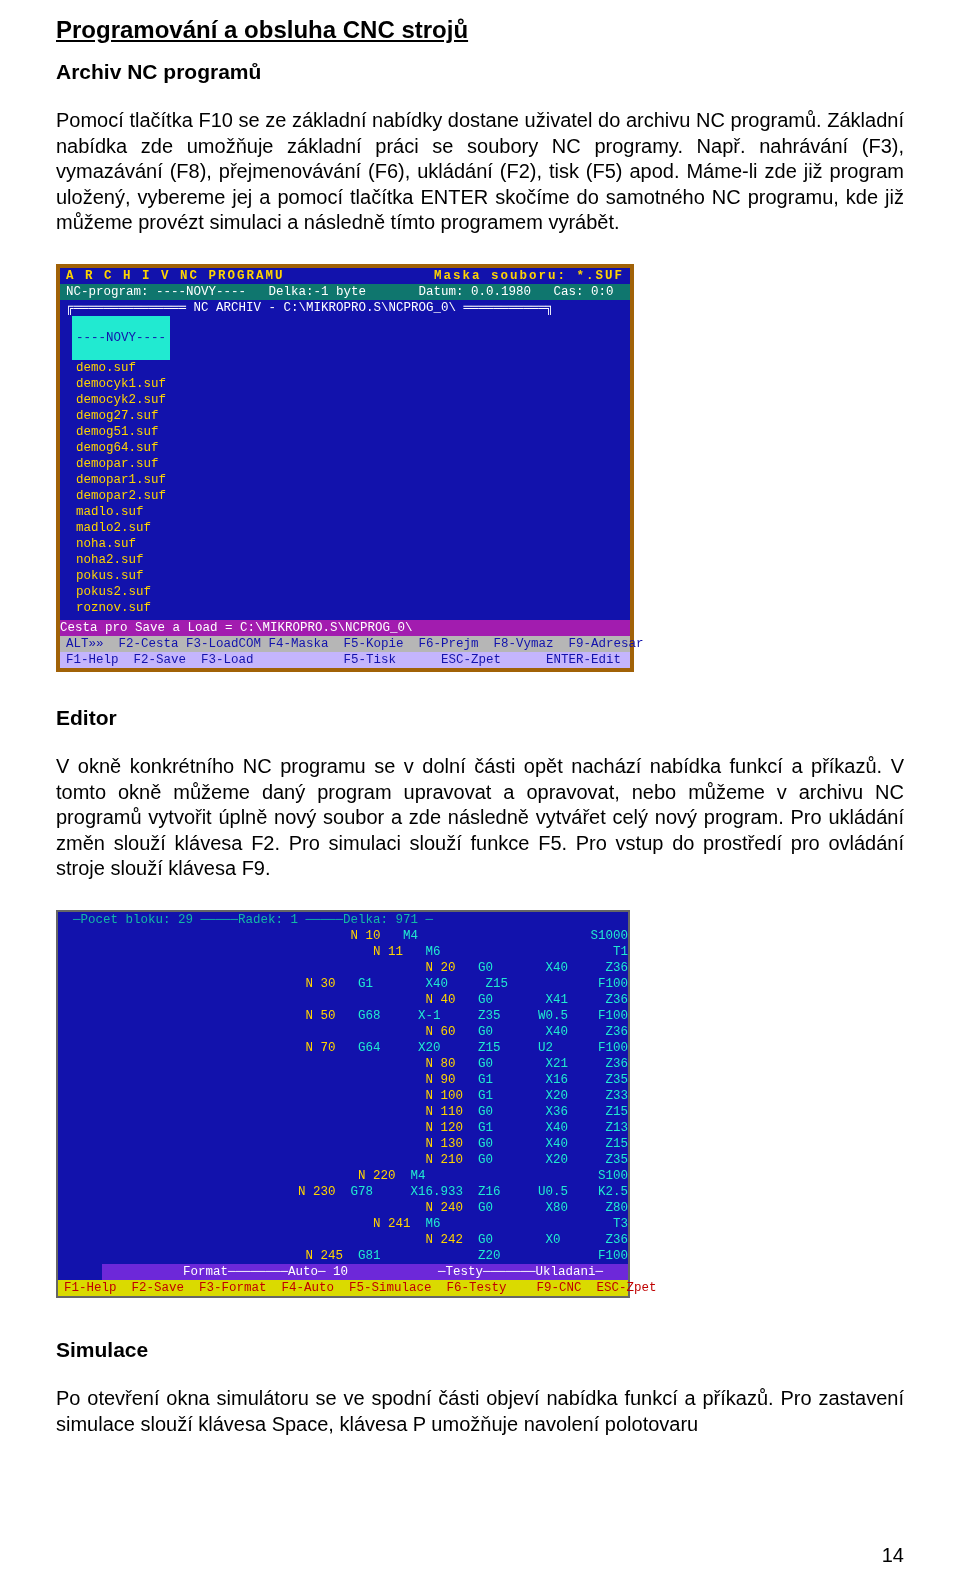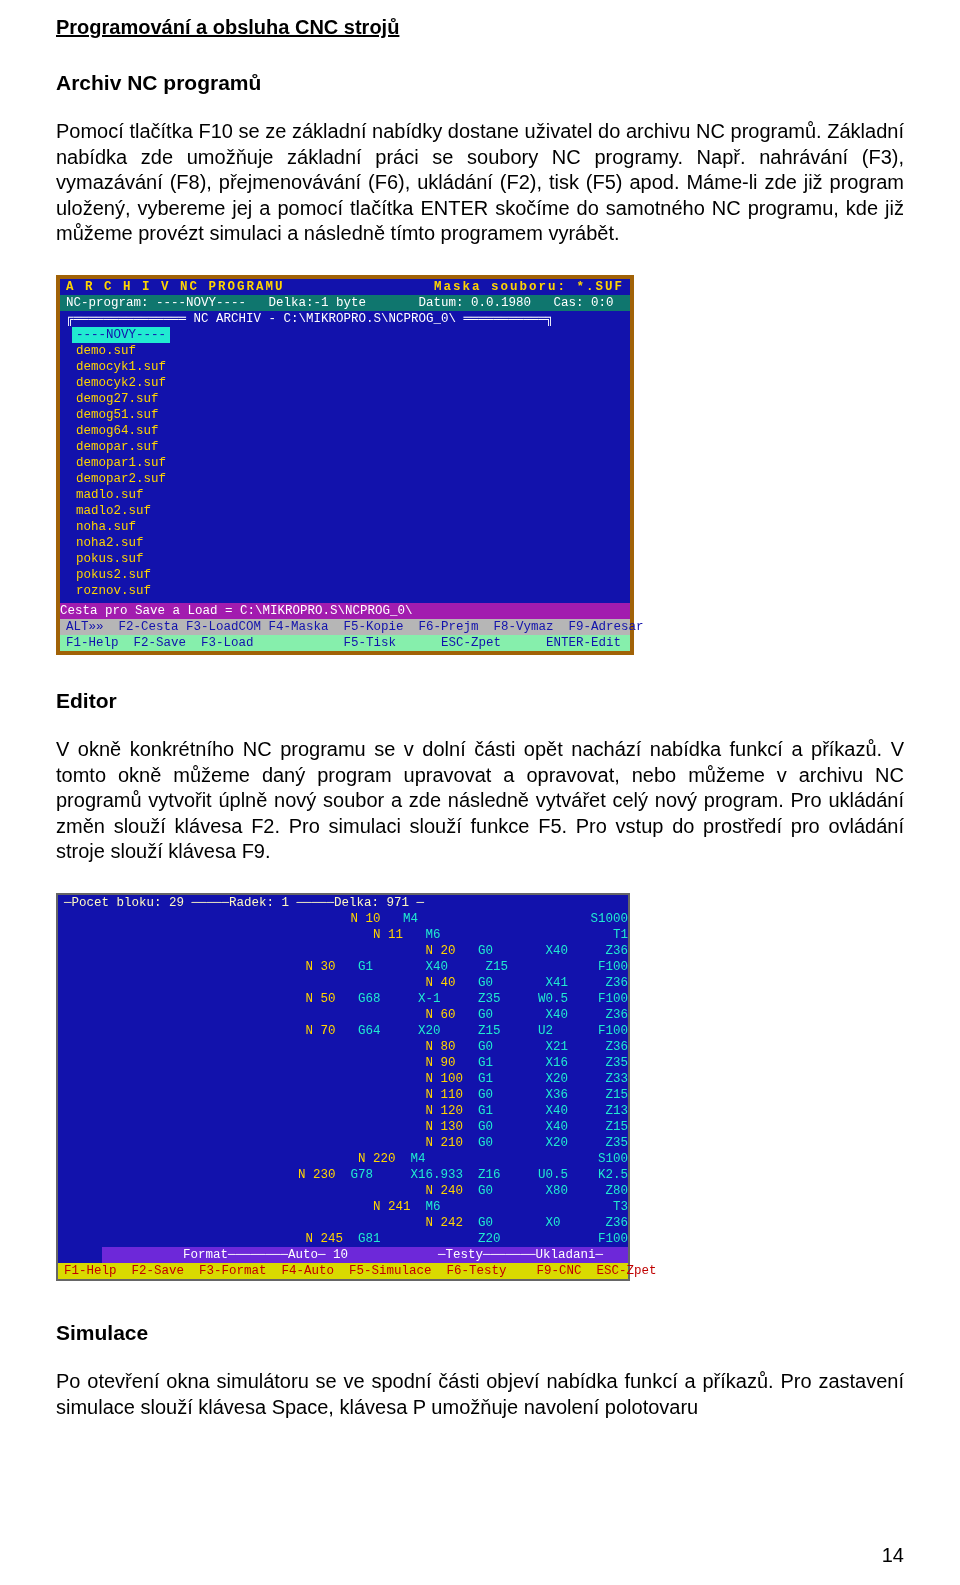--- a/index.html
+++ b/index.html
@@ -12,22 +12,22 @@
     width: 960px;
     min-height: 1585px;
     margin: 0 auto;
     padding: 16px 56px 20px 56px;
     box-sizing: border-box;
     position: relative;
   }
   .doc-title {
     font-weight: bold;
     text-decoration: underline;
-    font-size: 20px;
-    margin-bottom: 32px;
+    font-size: 24px;
+    margin-bottom: 16px;
   }
   .section-title {
     font-weight: bold;
     font-size: 21px;
     margin: 8px 0 24px 0;
   }
   .body-text {
     font-size: 20px;
     line-height: 1.28;
     text-align: justify;
@@ -78,31 +78,31 @@
   .term .file-list {
     padding: 0 16px;
   }
   .term .file-row {
     color: #ffd400;
   }
   .term .file-row.selected {
     background: #21ead1;
     color: #1212ac;
     display: inline-block;
-    padding: 0 4px;
+    padding: 14px 4px;
     margin-left:-4px;
   }
   .term .bottom-path {
     background: #a21caf;
     color: #fff;
     padding: 0 0;
     white-space: pre;
   }
   .term .fkeys-row {
-    background: #86efac;
+    background: #c4b5fd;
     color: #1212ac;
     white-space: pre;
     padding: 0 6px;
   }
   .term .fkeys-row.alt {
     background: #b6b6b6;
   }
   .term .pad { height: 4px; }
 
   
@@ -120,23 +120,24 @@
     background: #1212ac;
     color: #ffd400;
     padding: 0 6px;
     font-weight: bold;
     letter-spacing: 2px;
     display:flex;
   }
   .term2 .titlebar .filler { flex:1; }
   .term2 .status {
     background: #1212ac;
-    color: #fef9c3;
-    padding: 0 6px;
-    white-space: pre;
+    color: #14b8a6;
+    padding: 0 6px;
+    white-space: pre;
+    margin-left: 9px;
   }
   .term2 .code-row {
     padding-left: 6px;
     white-space: pre;
     text-align: right;
   }
   .term2 .ln { color: #ffd400; }
   .term2 .arg { color: #21ead1; }
   .term2 .footer {
     background: #6d28d9;

